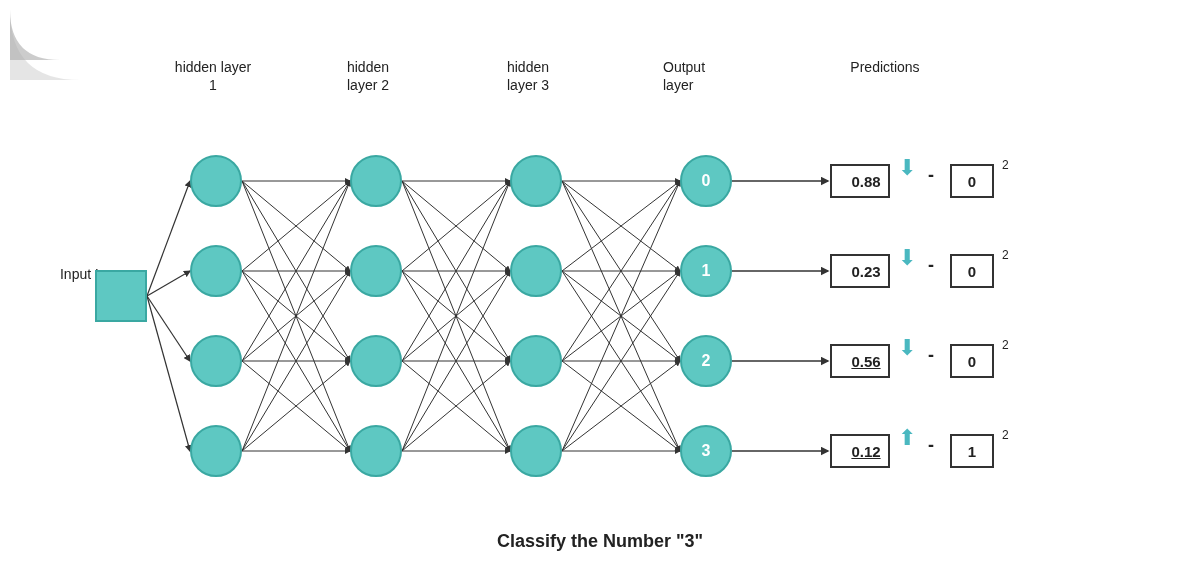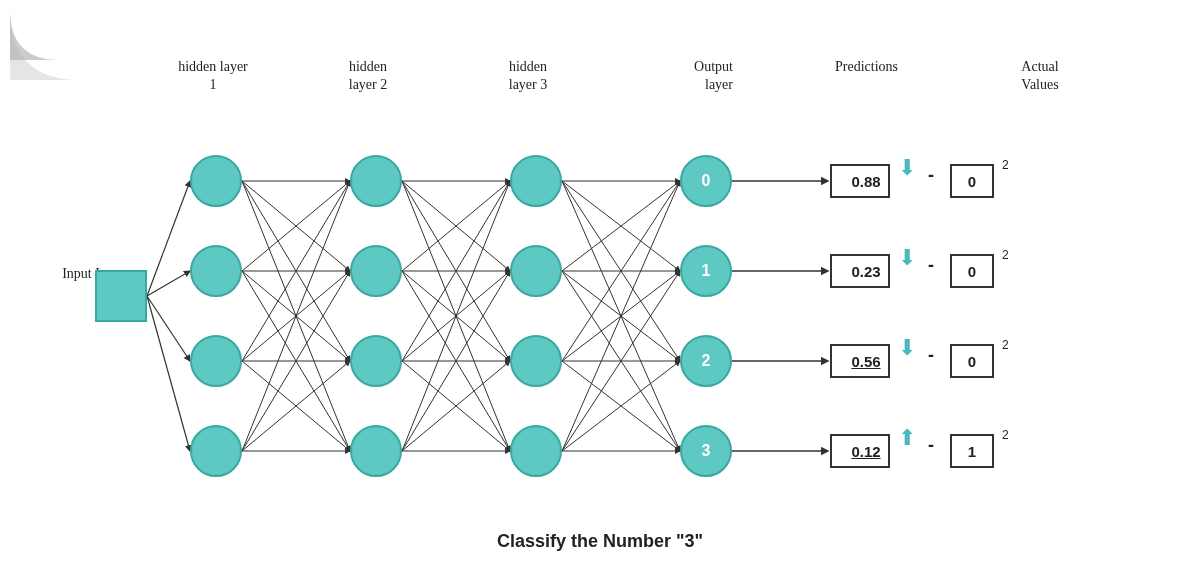--- a/index.html
+++ b/index.html
@@ -28,21 +28,20 @@
       height: 70px;
     }
 
     
     .layer-label {
       position: absolute;
       text-align: center;
       font-size: 14px;
       color: #222;
       line-height: 1.3;
-      font-family: Liberation Serif, serif;
     }
 
     
     #nn-canvas {
       position: absolute;
       top: 0;
       left: 0;
       width: 1200px;
       height: 570px;
     }
@@ -235,28 +234,25 @@
 
   <div class="layer-label" style="left:168px; top:58px; width:90px;">
     hidden layer<br>1
   </div>
   <div class="layer-label" style="left:328px; top:58px; width:80px;">
     hidden<br>layer 2
   </div>
   <div class="layer-label" style="left:488px; top:58px; width:80px;">
     hidden<br>layer 3
   </div>
-  <div class="layer-label" style="left:663px; top:58px; width:70px; text-align:right;">
+  <div class="layer-label" style="left:663px; top:58px; width:70px; text-align:left;">
     Output<br>layer
   </div>
-  <div class="layer-label" style="left:835px; top:58px; width:100px; text-align:left;">
+  <div class="layer-label" style="left:835px; top:58px; width:100px; text-align:center;">
     Predictions
-  </div>
-  <div class="layer-label" style="left:1000px; top:58px; width:80px; text-align:center;">
-    Actual<br>Values
   </div>
 
   <div class="node" style="left:190px;top:155px;"></div>
   <div class="node" style="left:190px;top:245px;"></div>
   <div class="node" style="left:190px;top:335px;"></div>
   <div class="node" style="left:190px;top:425px;"></div>
 
   <div class="node" style="left:350px;top:155px;"></div>
   <div class="node" style="left:350px;top:245px;"></div>
   <div class="node" style="left:350px;top:335px;"></div>

